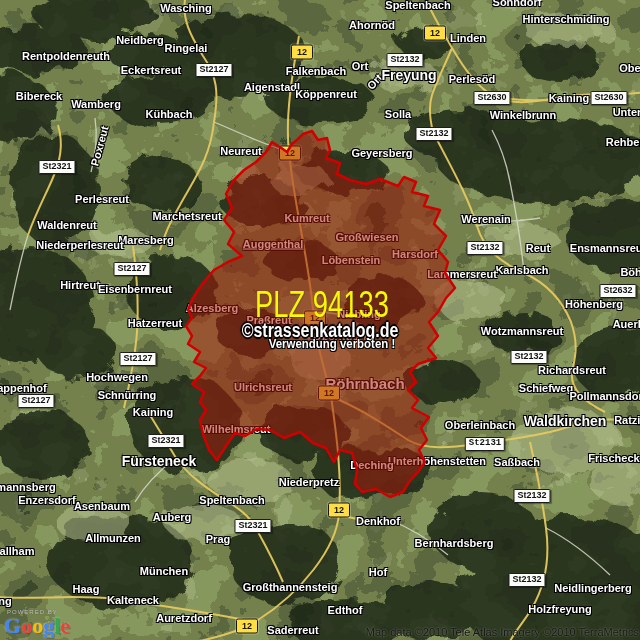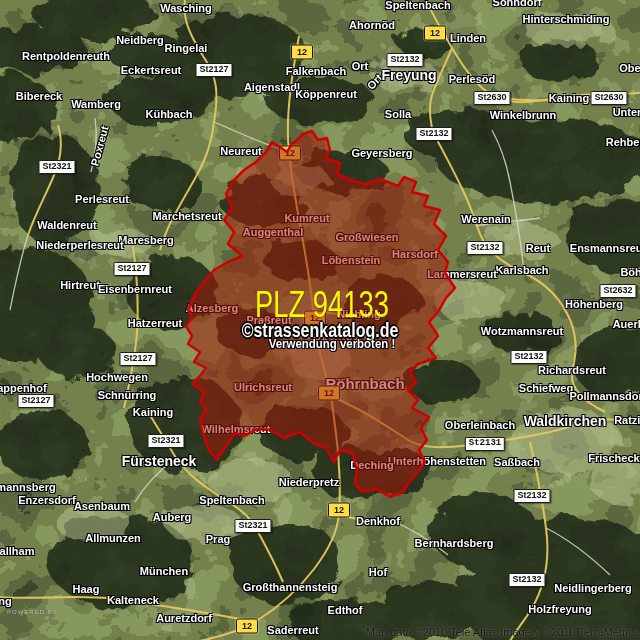--- a/index.html
+++ b/index.html
@@ -191,21 +191,21 @@
       <div class="lbl" style="left: 628px; top: 142px;">Rehberg</div>
       <div class="lbl" style="left: 100px; top: 146px; transform: translate(-50%, -50%) rotate(-75deg);">Poxreut</div>
       <div class="lbl" style="left: 241px; top: 151px;">Neureut</div>
       <div class="lbl" style="left: 382px; top: 153px;">Geyersberg</div>
       <div class="lbl" style="left: 102px; top: 199px;">Perlesreut</div>
       <div class="lbl" style="left: 187px; top: 216px;">Marchetsreut</div>
       <div class="lbl" style="left: 307px; top: 218px;">Kumreut</div>
       <div class="lbl" style="left: 486px; top: 219px;">Werenain</div>
       <div class="lbl" style="left: 67px; top: 225px;">Waldenreut</div>
       <div class="lbl" style="left: 367px; top: 237px;">Großwiesen</div>
-      <div class="lbl" style="left: 273px; top: 232px;">Auggenthal</div>
+      <div class="lbl" style="left: 273px; top: 244px; text-decoration: underline;">Auggenthal</div>
       <div class="lbl" style="left: 146px; top: 240px;">Maresberg</div>
       <div class="lbl" style="left: 80px; top: 245px;">Niederperlesreut</div>
       <div class="lbl" style="left: 608px; top: 248px;">Ensmannsreut</div>
       <div class="lbl" style="left: 538px; top: 248px;">Reut</div>
       <div class="lbl" style="left: 415px; top: 254px;">Harsdorf</div>
       <div class="lbl" style="left: 351px; top: 260px;">Löbenstein</div>
       <div class="lbl" style="left: 522px; top: 270px;">Karlsbach</div>
       <div class="lbl" style="left: 636px; top: 272px;">Böhm</div>
       <div class="lbl" style="left: 462px; top: 274px;">Lammersreut</div>
       <div class="lbl" style="left: 80px; top: 285px;">Hirtreut</div>
@@ -289,15 +289,16 @@
   </svg>
 
   <div id="toptext-layer">
     <div class="plz-title">PLZ 94133</div>
     <div class="wm1">©strassenkatalog.de</div>
     <div class="wm2">Verwendung verboten !</div>
   </div>
 
   <div id="chrome-layer">
     <div class="powered-by">POWERED BY</div>
+    <div class="google-logo"><span style="color: rgb(66, 133, 244);">G</span><span style="color: rgb(234, 67, 53);">o</span><span style="color: rgb(251, 188, 5);">o</span><span style="color: rgb(66, 133, 244);">g</span><span style="color: rgb(52, 168, 83);">l</span><span style="color: rgb(234, 67, 53);">e</span></div>
     <div class="attribution">Map data ©2010 Tele Atlas  Imagery ©2010 TerraMetrics</div>
   </div>
 </div>
 
 </body></html>

